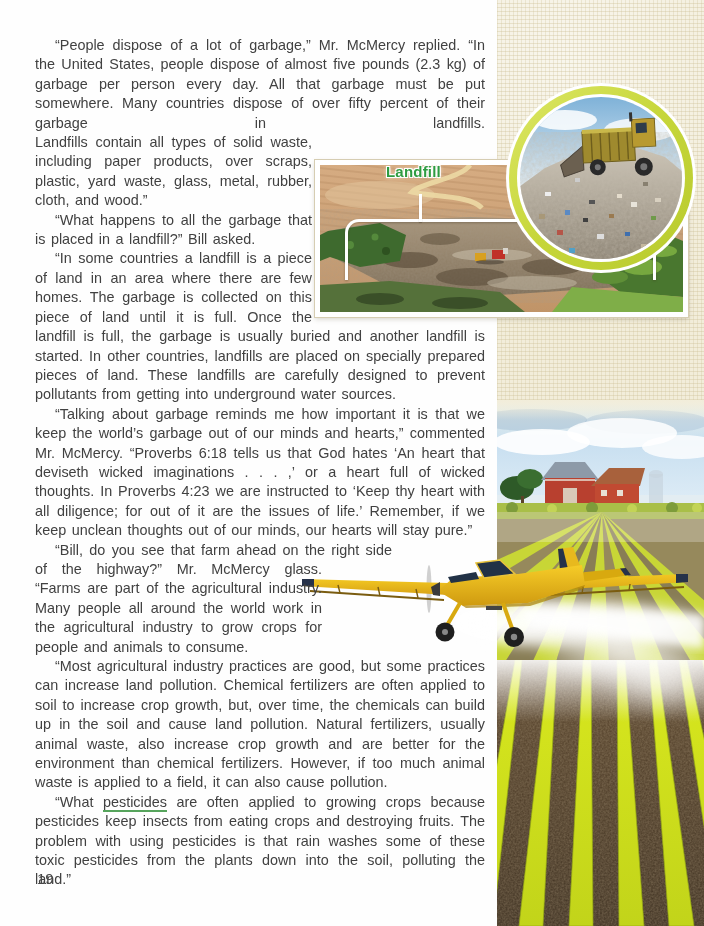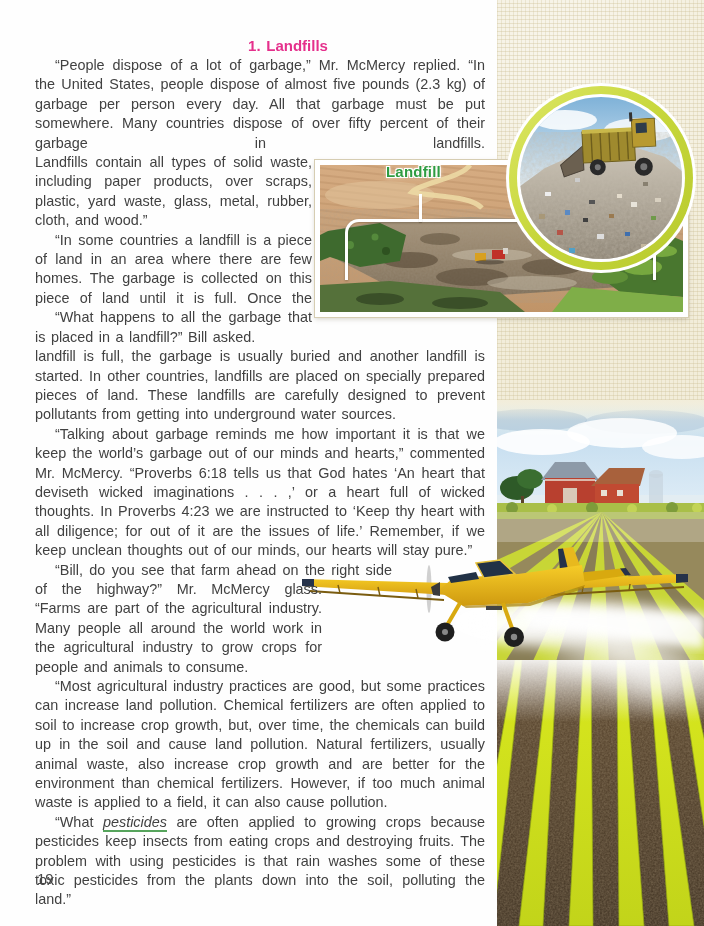--- a/index.html
+++ b/index.html
@@ -46,21 +46,21 @@
   .text-col{position:absolute;left:35px;top:36px;width:450px;z-index:6;
     font-size:14.4px;line-height:19.4px;color:#414141;text-align:justify;word-spacing:1.5px;}
   .text-col p{margin:0;}
   .heading{text-align:center;font-size:15px;font-weight:bold;color:#e5308c;
     position:relative;left:28px;margin:0 0 2px 0;line-height:20px;}
   .heading.second{margin-top:2px;}
   .indent{text-indent:20px;}
   .just-last{text-align-last:justify;}
   .narrow{width:277px;}
   .flsp{float:right;clear:right;}
-  .kw{border-bottom:2px solid #56a45c;font-style:italic;}
+  .kw{border-bottom:2px solid #56a45c;}
   .page-number{position:absolute;left:37px;top:870px;font-size:15px;color:#474747;z-index:6;
     font-family:"Liberation Sans",sans-serif;}
 </style>
 </head>
 <body>
 
 <div class="page">
 
   <div class="texture-panel"></div>
 
@@ -373,26 +373,25 @@
       <line x1="215" y1="58" x2="225" y2="86" stroke="#d8a90f" stroke-width="4"></line>
       <circle cx="157" cy="87" r="9.5" fill="#1f1f1f"></circle>
         <circle cx="157" cy="87" r="3" fill="#888888"></circle>
       <circle cx="226" cy="92" r="10" fill="#1f1f1f"></circle>
         <circle cx="226" cy="92" r="3.2" fill="#888888"></circle>
       <rect x="198" y="61" width="16" height="4" fill="#444444"></rect>
     </svg>
   </div>
 
   <div class="text-col">
-    <p class="heading">1. Landfills</p>
     <p class="indent just-last">“People dispose of a lot of garbage,” Mr. McMercy replied. “In the United States, people dispose of almost five pounds (2.3 kg) of garbage per person every day. All that garbage must be put somewhere. Many countries dispose of over fifty percent of their garbage in landfills.</p>
     <div class="narrow">
       <p>Landfills contain all types of solid waste, including paper products, over scraps, plastic, yard waste, glass, metal, rubber, cloth, and wood.”</p>
+      <p class="indent">“What happens to all the garbage that is placed in a landfill?” Bill asked.</p>
       <p class="indent just-last">“In some countries a landfill is a piece of land in an area where there are few homes. The garbage is collected on this piece of land until it is full. Once the</p>
-      <p class="indent">“What happens to all the garbage that is placed in a landfill?” Bill asked.</p>
     </div>
     <p>landfill is full, the garbage is usually buried and another landfill is started. In other countries, landfills are placed on specially prepared pieces of land. These landfills are carefully designed to prevent pollutants from getting into underground water sources.</p>
     <p class="indent">“Talking about garbage reminds me how important it is that we keep the world’s garbage out of our minds and hearts,” commented Mr. McMercy. “Proverbs 6:18 tells us that God hates ‘An heart that deviseth wicked imaginations . . . ,’ or a heart full of wicked thoughts. In Proverbs 4:23 we are instructed to ‘Keep thy heart with all diligence; for out of it are the issues of life.’ Remember, if we keep unclean thoughts out of our minds, our hearts will stay pure.”</p>
     <div>
       <span class="flsp" style="width:93px;height:20px"></span>
       <span class="flsp" style="width:163px;height:79px"></span>
       <p class="indent">“Bill, do you see that farm ahead on the right side of the highway?” Mr. McMercy glass. “Farms are part of the agricultural industry. Many people all around the world work in the agricultural industry to grow crops for people and animals to consume.</p>
     </div>
     <p class="indent">“Most agricultural industry practices are good, but some practices can increase land pollution. Chemical fertilizers are often applied to soil to increase crop growth, but, over time, the chemicals can build up in the soil and cause land pollution. Natural fertilizers, usually animal waste, also increase crop growth and are better for the environment than chemical fertilizers. However, if too much animal waste is applied to a field, it can also cause pollution.</p>
     <p class="indent"><span>“What </span><span class="kw">pesticides</span><span> are often applied to growing crops because pesticides keep insects from eating crops and destroying fruits. The problem with using pesticides is that rain washes some of these toxic pesticides from the plants down into the soil, polluting the land.”</span></p>

